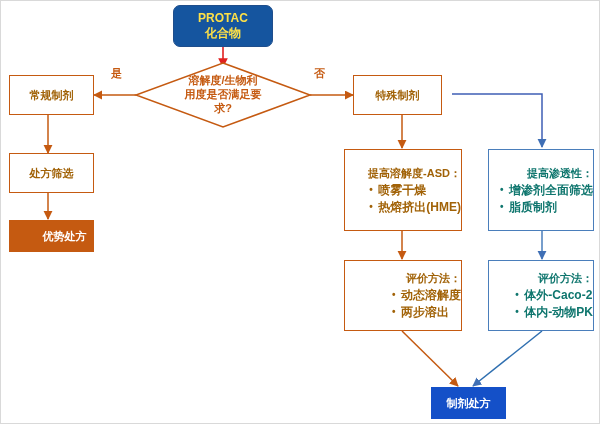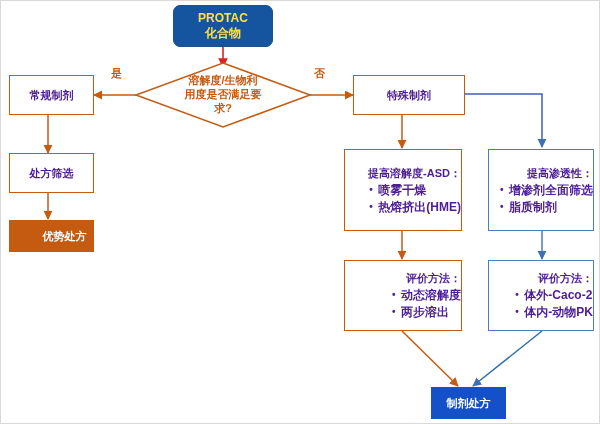--- a/index.html
+++ b/index.html
@@ -32,33 +32,33 @@
     flex-direction: column;
     justify-content: center;
   }
   .node-center {
     align-items: center;
     text-align: center;
   }
   .box-orange {
     border: 1.5px solid #c55a11;
     background: #ffffff;
-    color: #4c1d95;
+    color: #a16207;
     font-weight: bold;
   }
   .box-orange-fill {
     border: 1.5px solid #c55a11;
     background: #c55a11;
     color: #ffffff;
     font-weight: bold;
   }
   .box-blue {
     border: 1.5px solid #4a7ebb;
     background: #ffffff;
-    color: #4c1d95;
+    color: #0f766e;
     font-weight: bold;
   }
   .box-blue-fill {
     border: 1.5px solid #1450c8;
     background: #1450c8;
     color: #ffffff;
     font-weight: bold;
   }
   .box-rounded-blue {
     border: 1.5px solid #1f4e8c;
@@ -183,21 +183,21 @@
   </div>
 
   <div class="node node-center box-orange" style="left:8px; top:152px; width:85px; height:40px;">
     <div class="title-line">处方筛选</div>
   </div>
 
   <div class="node node-center box-orange-fill" style="left:8px; top:219px; width:85px; height:32px;padding-left:26px;">
     <div class="title-line">优势处方</div>
   </div>
 
-  <div class="node node-center box-orange" style="left:352px; top:74px; width:112px; height:40px;">
+  <div class="node node-center box-orange" style="left:352px; top:74px; width:89px; height:40px;">
     <div class="title-line">特殊制剂</div>
   </div>
 
   <div class="node node-list box-orange" style="left:343px; top:148px; width:118px; height:82px;">
     <div class="list-title">提高溶解度-ASD：</div>
     <ul class="bullets">
       <li>喷雾干燥</li>
       <li>热熔挤出(HME)</li>
     </ul>
   </div>

